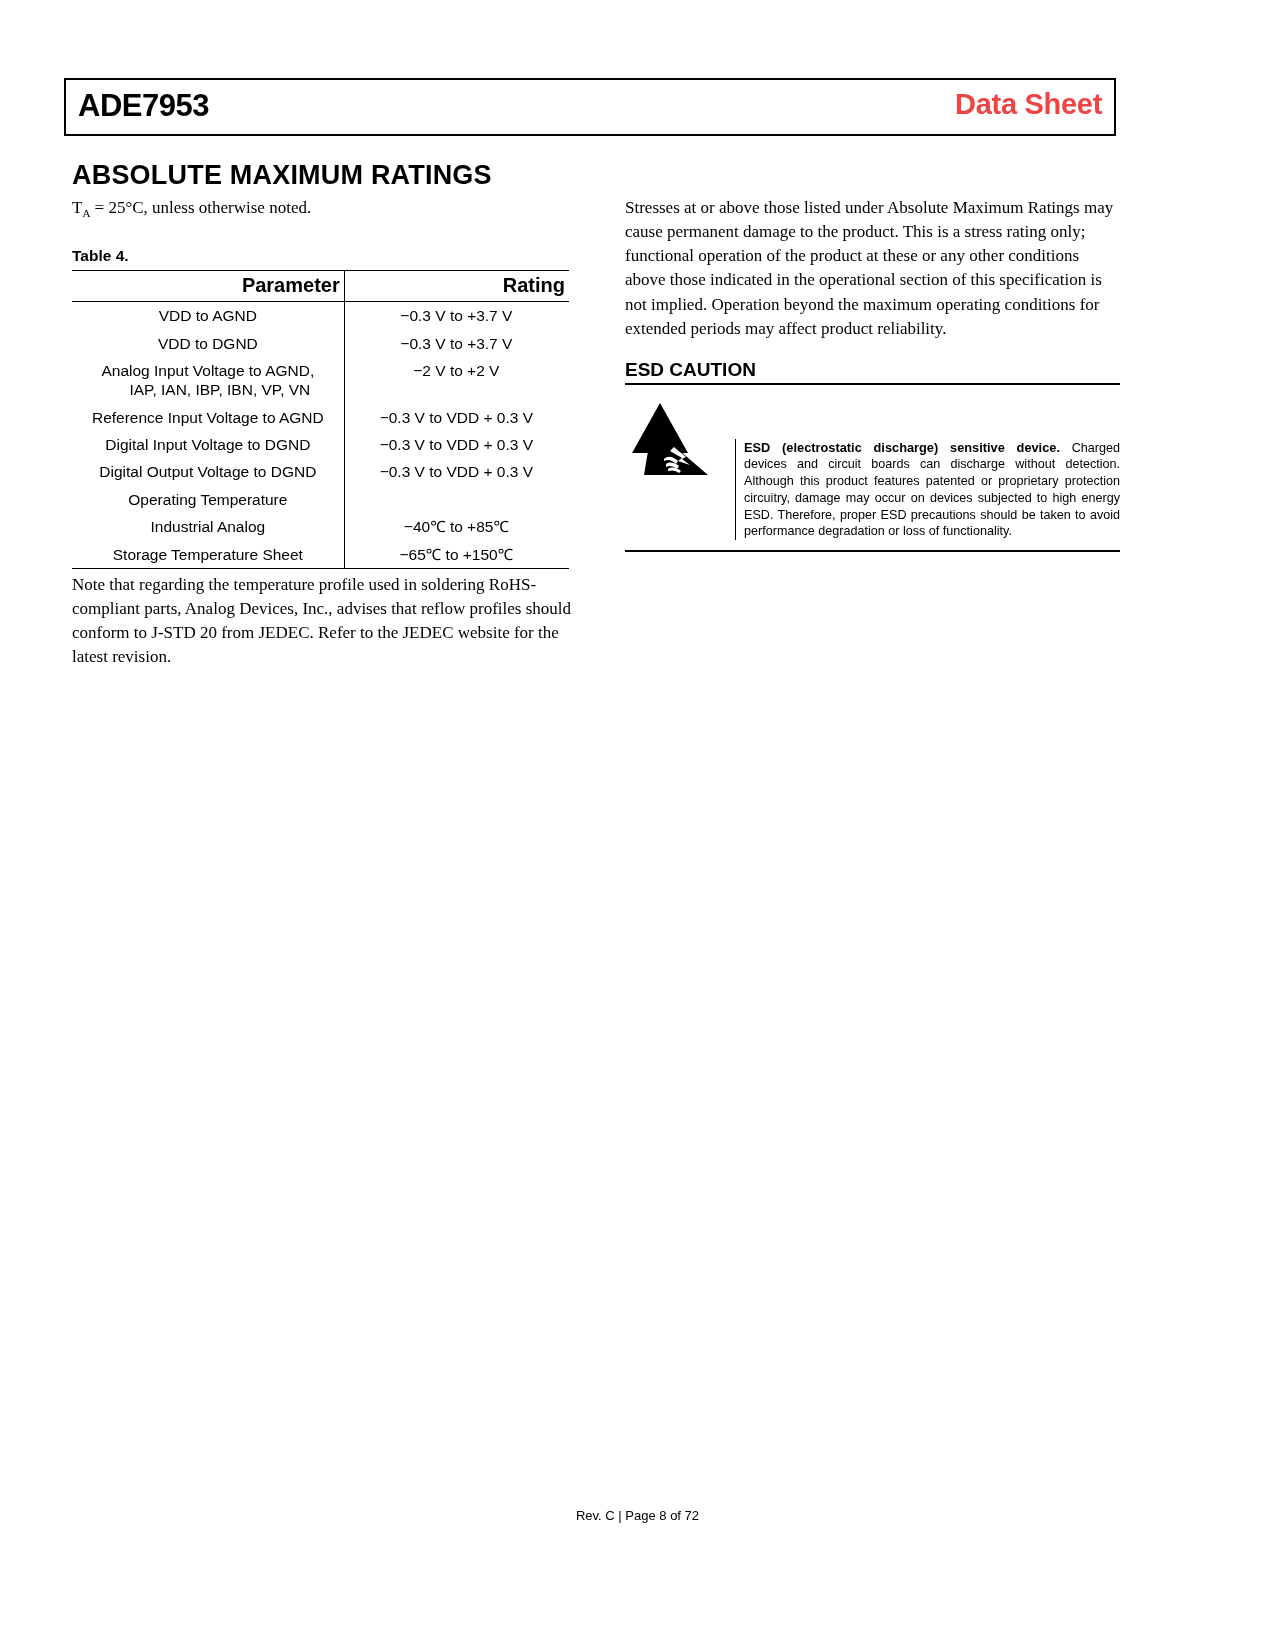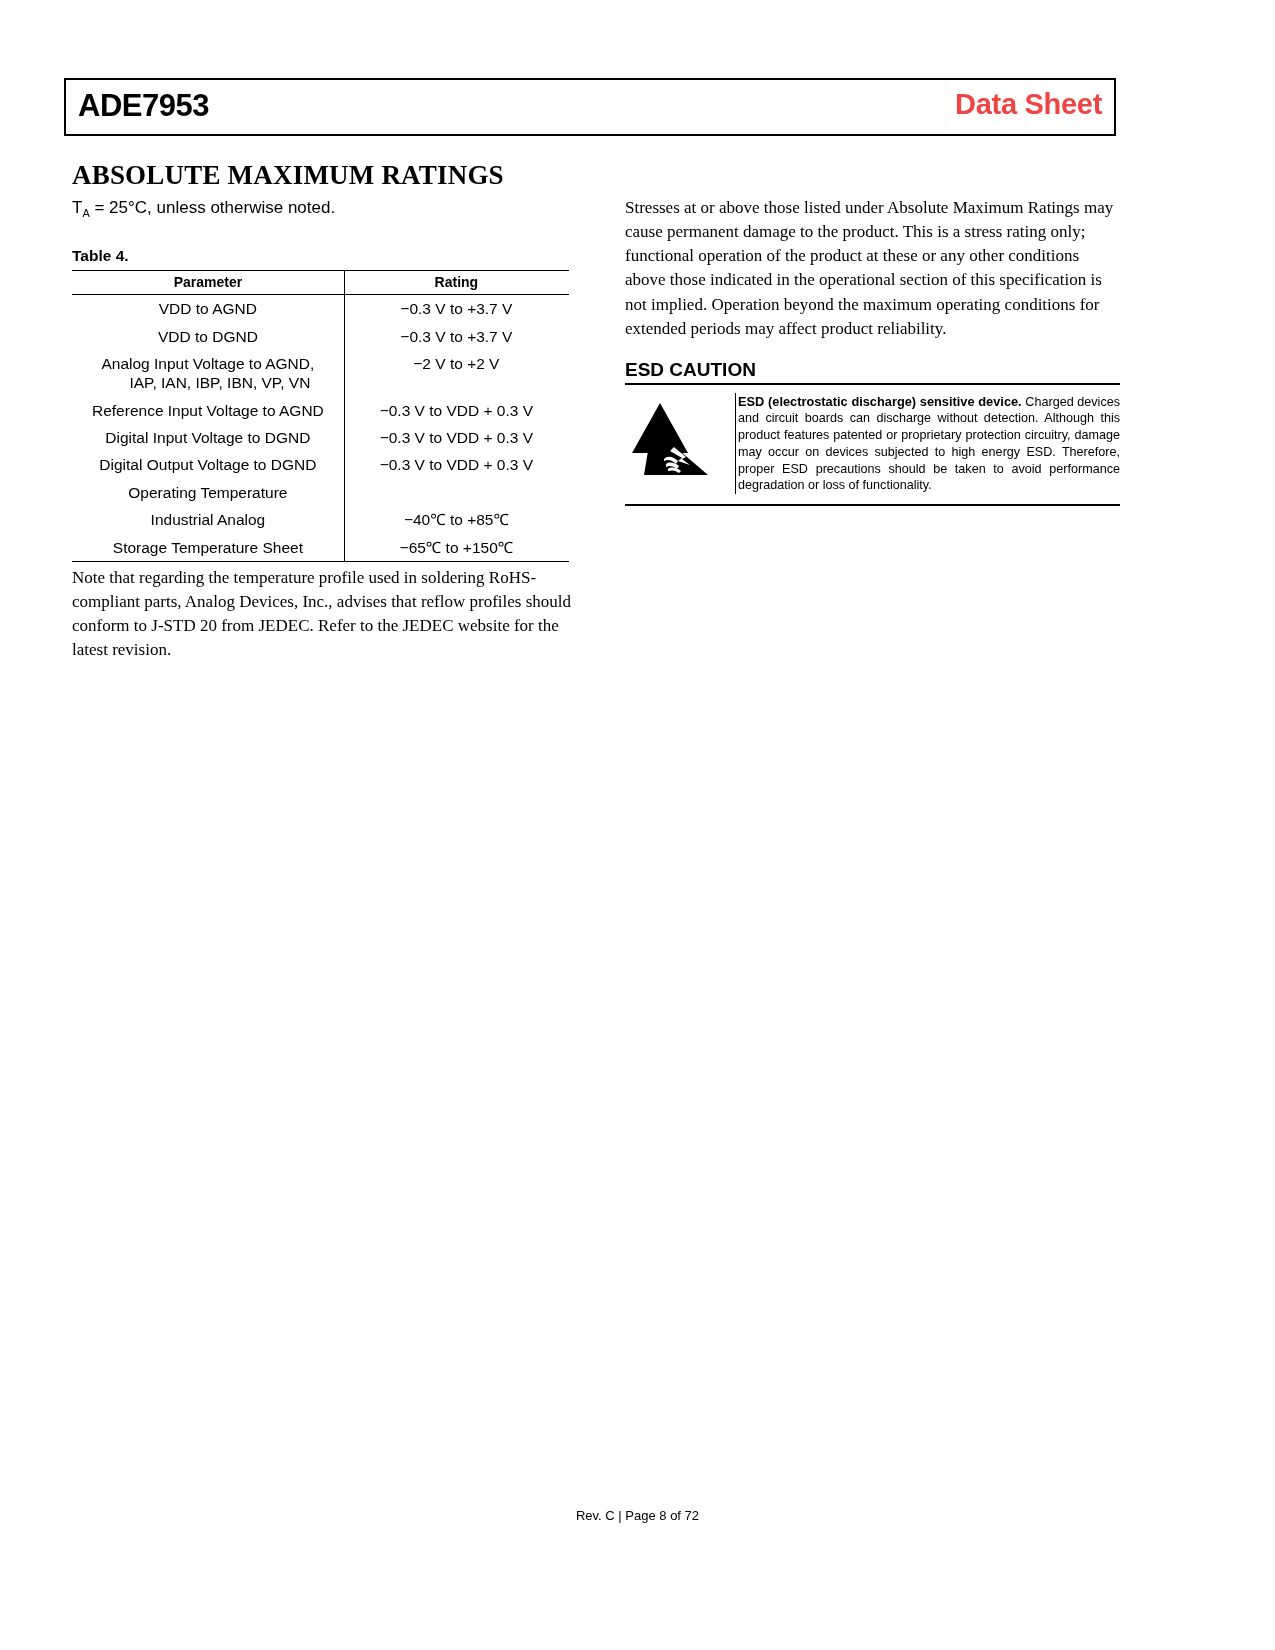--- a/index.html
+++ b/index.html
@@ -64,29 +64,29 @@
     width: 500px;
   }
   .col-right {
     position: absolute;
     left: 625px;
     top: 196px;
     width: 495px;
   }
 
   h1.section-title {
-    font-family: Liberation Serif, serif;
+    font-family: Liberation Sans, sans-serif;
     font-weight: bold;
     font-size: 27px;
     letter-spacing: 0.2px;
     margin: 0 0 6px 0;
     color: #000;
   }
   .subnote {
-    font-family: Liberation Sans, sans-serif;
+    font-family: Liberation Serif, serif;
     font-size: 17px;
     margin: 4px 0 0 0;
     line-height: 1.35;
   }
   .subnote sub {
     font-size: 11px;
   }
   .table-caption {
     font-family: "Liberation Sans", sans-serif;
     font-weight: bold;
@@ -95,26 +95,26 @@
   }
 
   
   table.amr {
     border-collapse: collapse;
     width: 497px;
     font-family: "Liberation Sans", sans-serif;
     font-size: 15.5px;
   }
   table.amr th {
-    text-align: center;
+    text-align: right;
     font-weight: bold;
     padding: 3px 4px 4px 4px;
     border-top: 1.6px solid #000;
     border-bottom: 1.1px solid #000;
-    font-size: 14px;
+    font-size: 20px;
   }
   table.amr td {
     text-align: center;
     padding: 4px 4px 4px 4px;
     vertical-align: top;
     line-height: 1.25;
   }
   table.amr tr.last td {
     border-bottom: 1.6px solid #000;
   }
@@ -171,25 +171,26 @@
     width: 110px;
     flex: 0 0 110px;
     display: flex;
     align-items: center;
     justify-content: center;
     padding-top: 8px;
   }
   .esd-text {
     flex: 1;
     border-left: 1.4px solid #000;
-    padding-left: 2px;
+    padding-left: 8px;
     font-family: "Liberation Sans", sans-serif;
     font-size: 12.6px;
     line-height: 1.33;
     text-align: justify;
+    margin-top: 46px;
   }
   .esd-text b {
     font-weight: bold;
     font-size: 12.8px;
   }
 
   
   .footer {
     position: absolute;
     left: 0;

